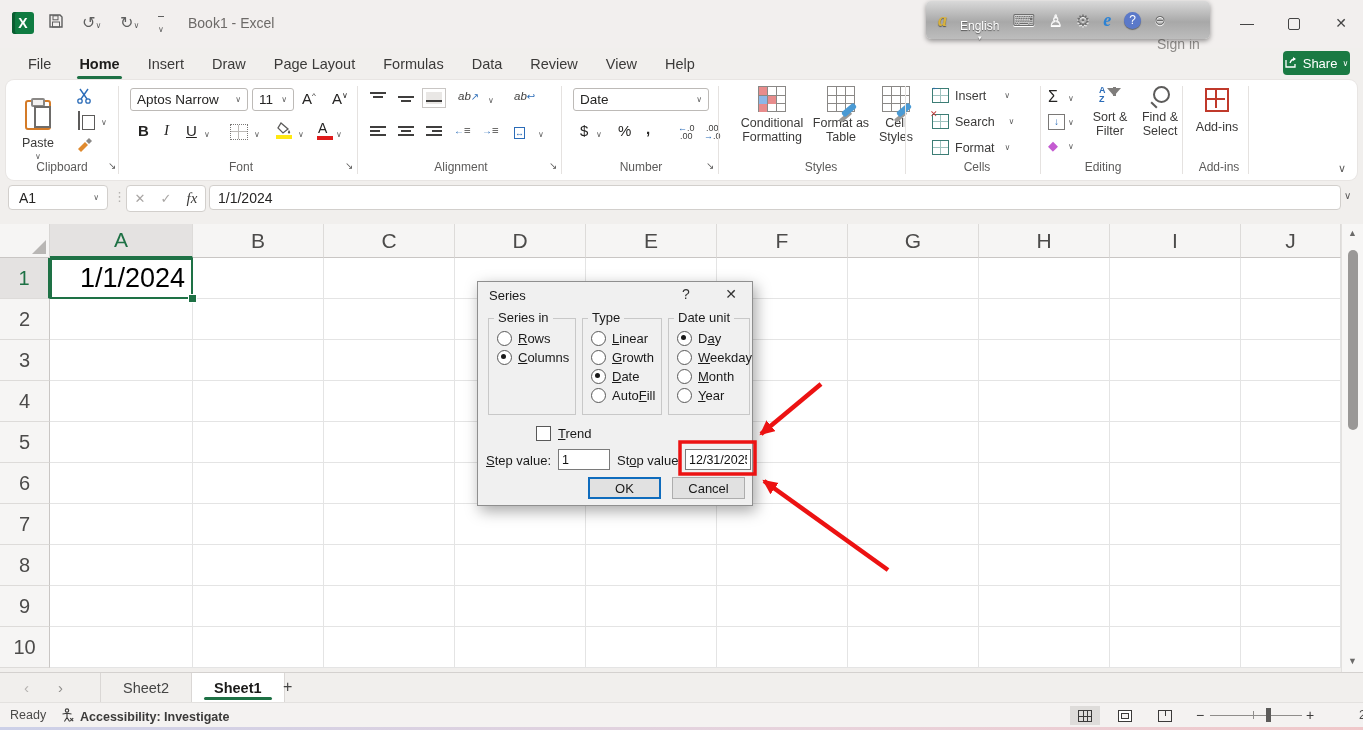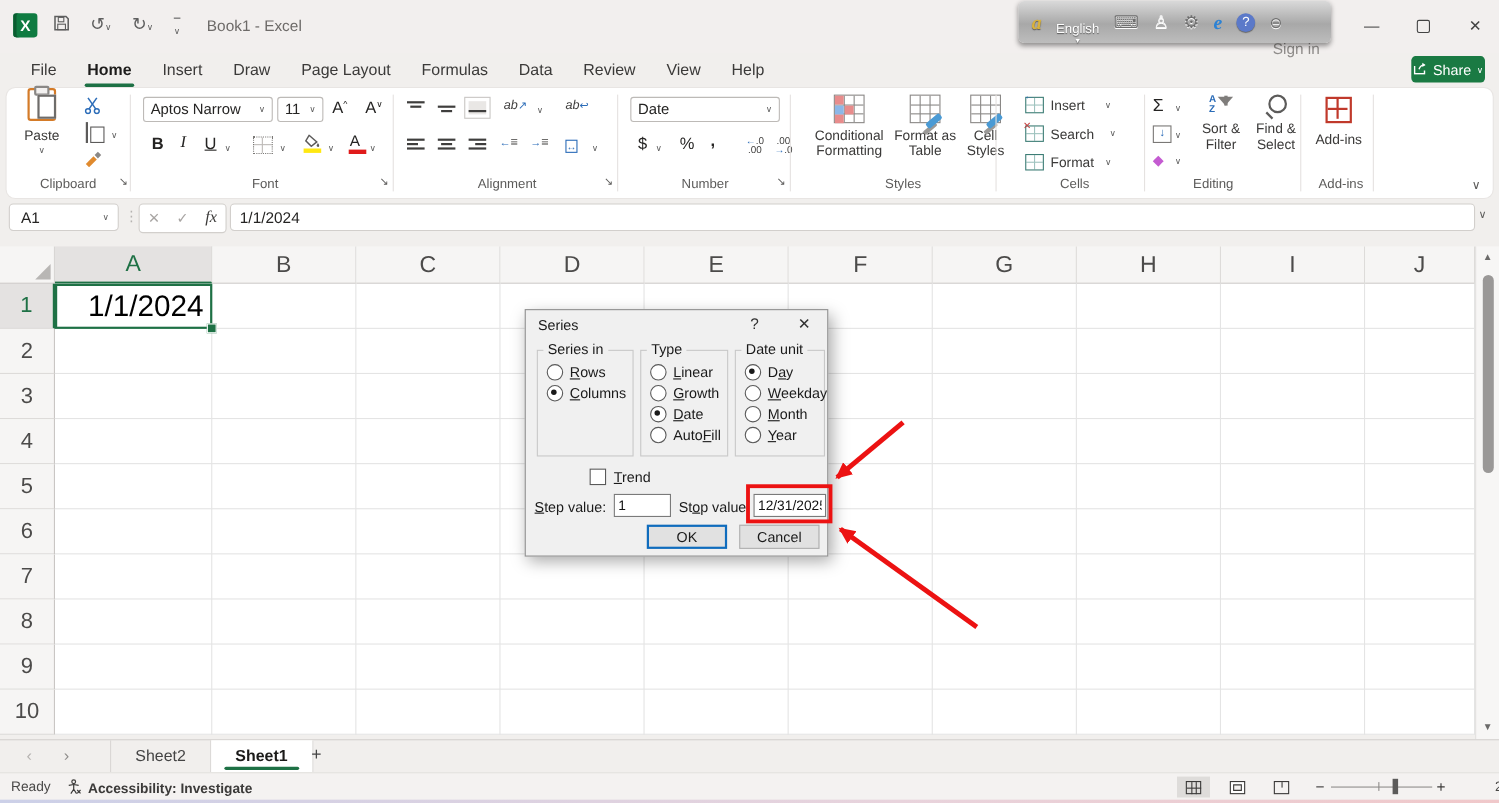--- a/index.html
+++ b/index.html
@@ -229,21 +229,21 @@
           <path d="M1 4v7h9V8" fill="none" stroke="#fff" stroke-width="1.3"></path>
           <path d="M5 7c1-3 3-4 5-4" fill="none" stroke="#fff" stroke-width="1.3"></path>
           <path d="M8 1l3 2-3 2z" fill="#fff"></path>
         </svg></span>
     <span>Share</span>
     <span class="chev">∨</span>
   </div>
 
   <div id="ribbon">
 
-    <div class="big-btn" style="left:16px;top:0;">
+    <div class="big-btn" style="left:16px;top:20px;">
       <span id="ic-paste"></span>
       <span style="margin-top:6px;">Paste</span>
       <span class="chev" style="margin-top:2px;">∨</span>
     </div>
     <div class="mini-ic" style="left:70px;top:8px;">
       <svg width="16" height="16" viewBox="0 0 16 16">
           <line x1="4" y1="1" x2="11" y2="11" stroke="#2b6cb8" stroke-width="1.4"></line>
           <line x1="12" y1="1" x2="5" y2="11" stroke="#2b6cb8" stroke-width="1.4"></line>
           <circle cx="4" cy="13" r="2.2" fill="none" stroke="#2b6cb8" stroke-width="1.3"></circle>
           <circle cx="12" cy="13" r="2.2" fill="none" stroke="#2b6cb8" stroke-width="1.3"></circle>

